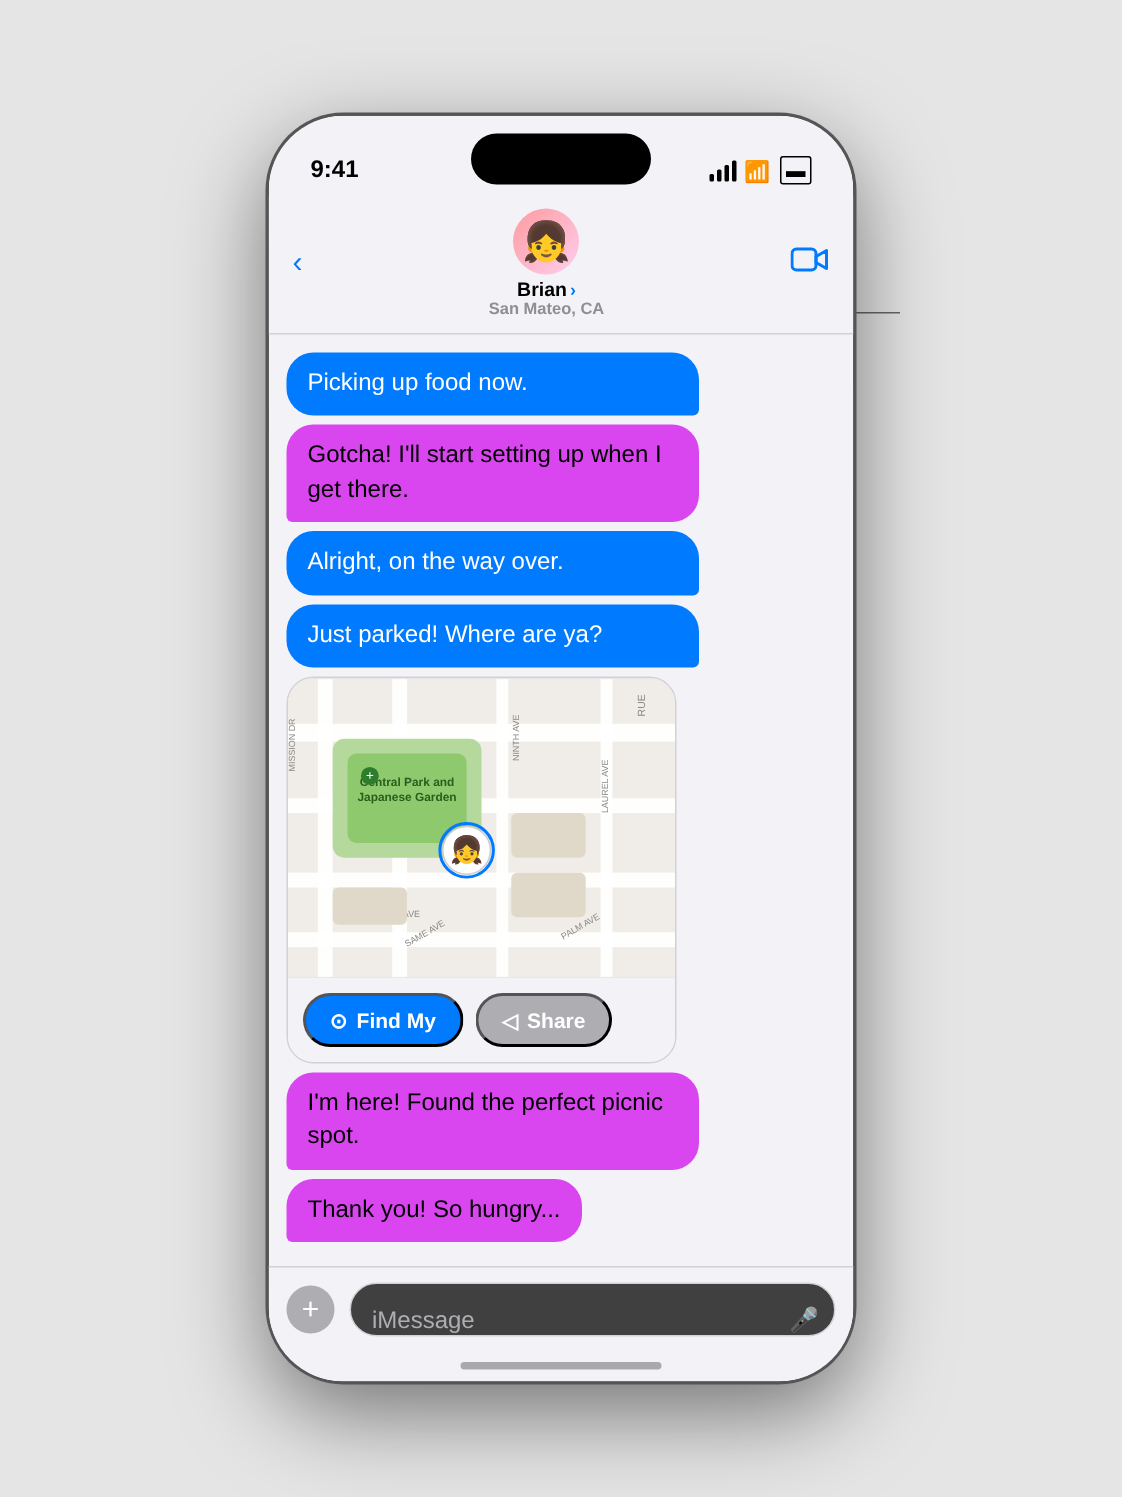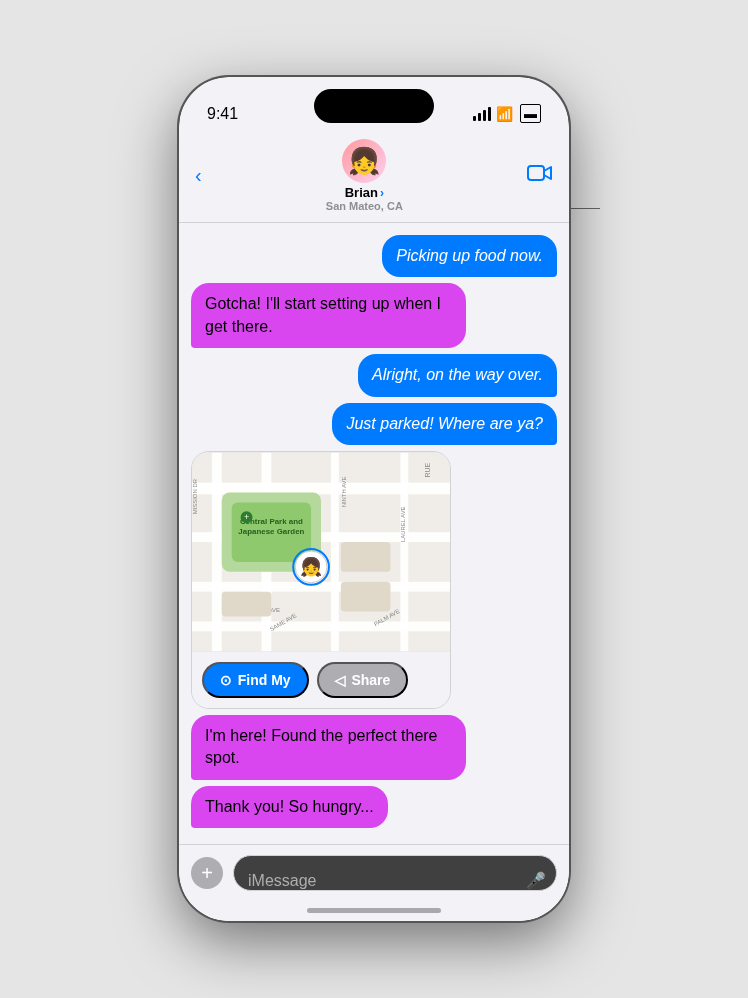--- a/index.html
+++ b/index.html
@@ -85,21 +85,21 @@
       align-items: flex-end;
       justify-content: space-between;
       padding: 0 28px 8px 28px;
       flex-shrink: 0;
       z-index: 50;
       position: relative;
     }
 
     .status-time {
       font-size: 16px;
-      font-weight: 400;
+      font-weight: 700;
       color: #000;
     }
 
     .status-icons {
       display: flex;
       align-items: center;
       gap: 6px;
     }
 
     .signal-bars {
@@ -187,22 +187,20 @@
       flex-direction: column;
       gap: 6px;
     }
 
     .message-row {
       display: flex;
       flex-direction: column;
     }
 
     .message-row.sent {
-      align-items: flex-end;
-      font-style: italic;
     }
 
     .message-row.received {
       align-items: flex-start;
     }
 
     .bubble {
       max-width: 75%;
       padding: 10px 14px;
       border-radius: 18px;
@@ -494,21 +492,21 @@
               </button>
               <button class="map-btn share">
                 <span style="font-size:14px;">◁</span>
                 <span>Share</span>
               </button>
             </div>
           </div>
         </div>
 
         <div class="message-row received">
-          <div class="bubble received">I'm here! Found the perfect there spot.</div>
+          <div class="bubble received">I'm here! Found the perfect picnic spot.</div>
         </div>
 
 
         <div class="message-row received">
           <div class="bubble received">Thank you! So hungry...</div>
         </div>
 
       </div>
 
       <div class="input-bar">

